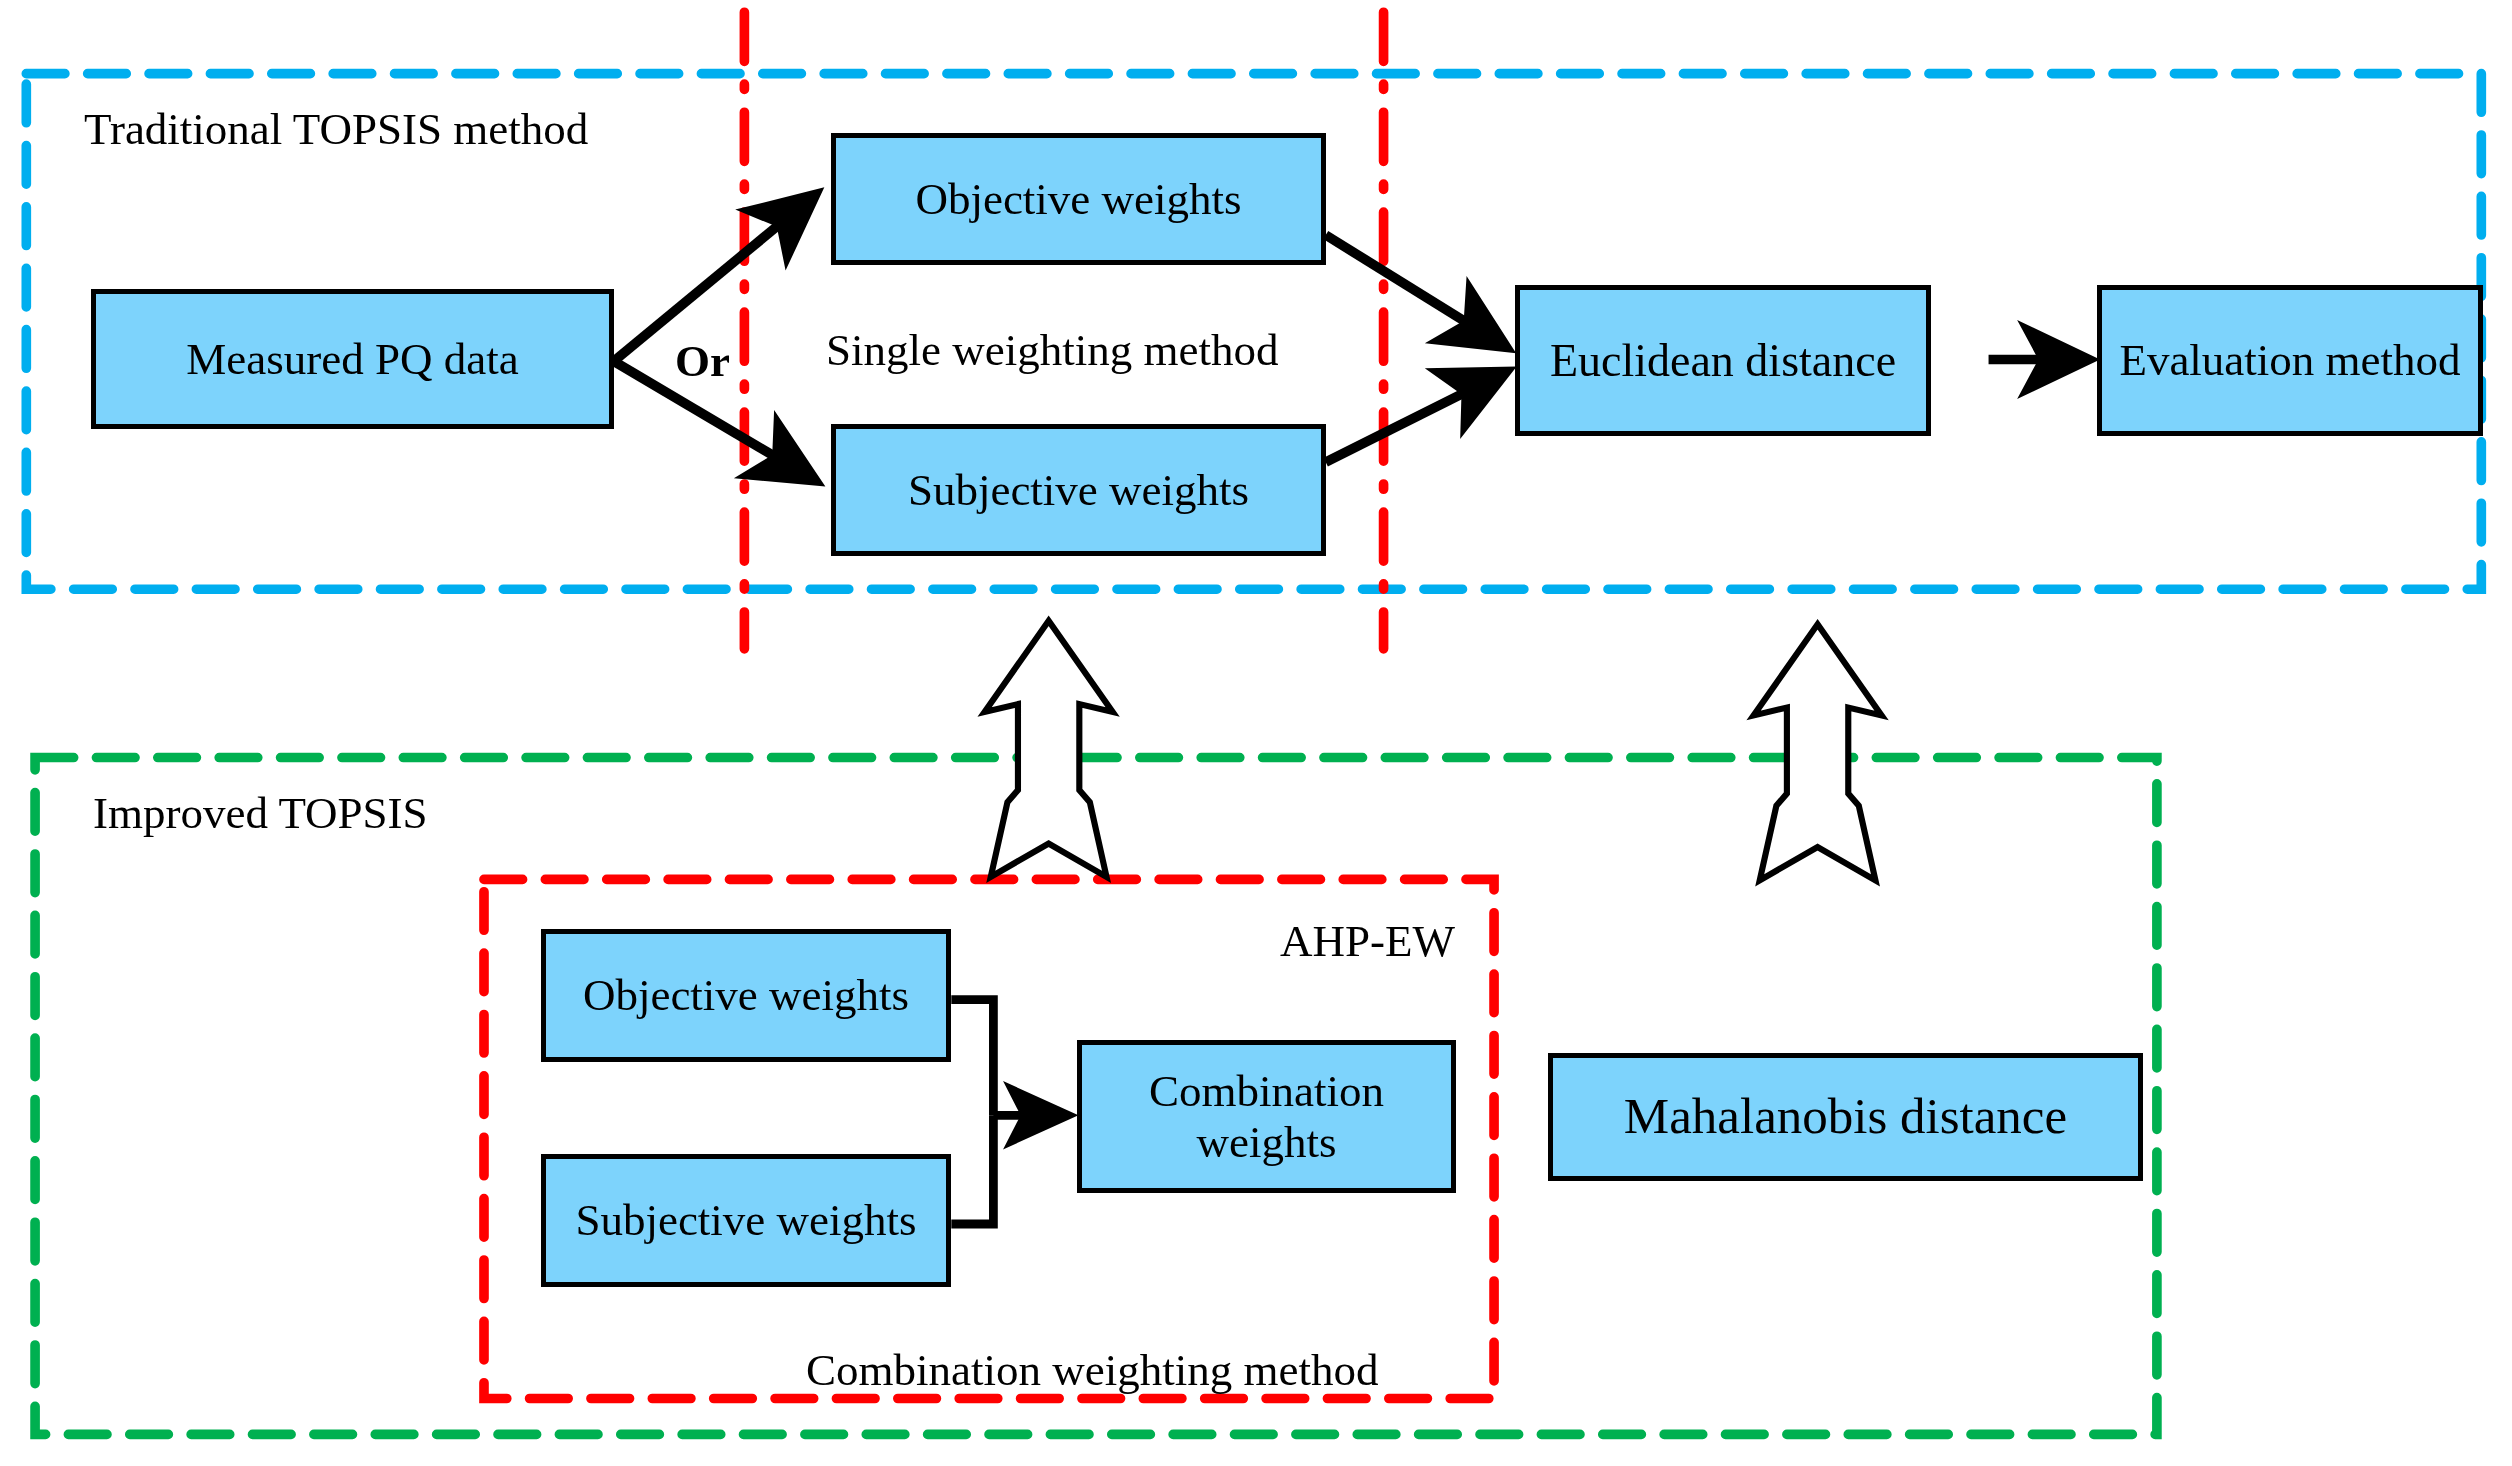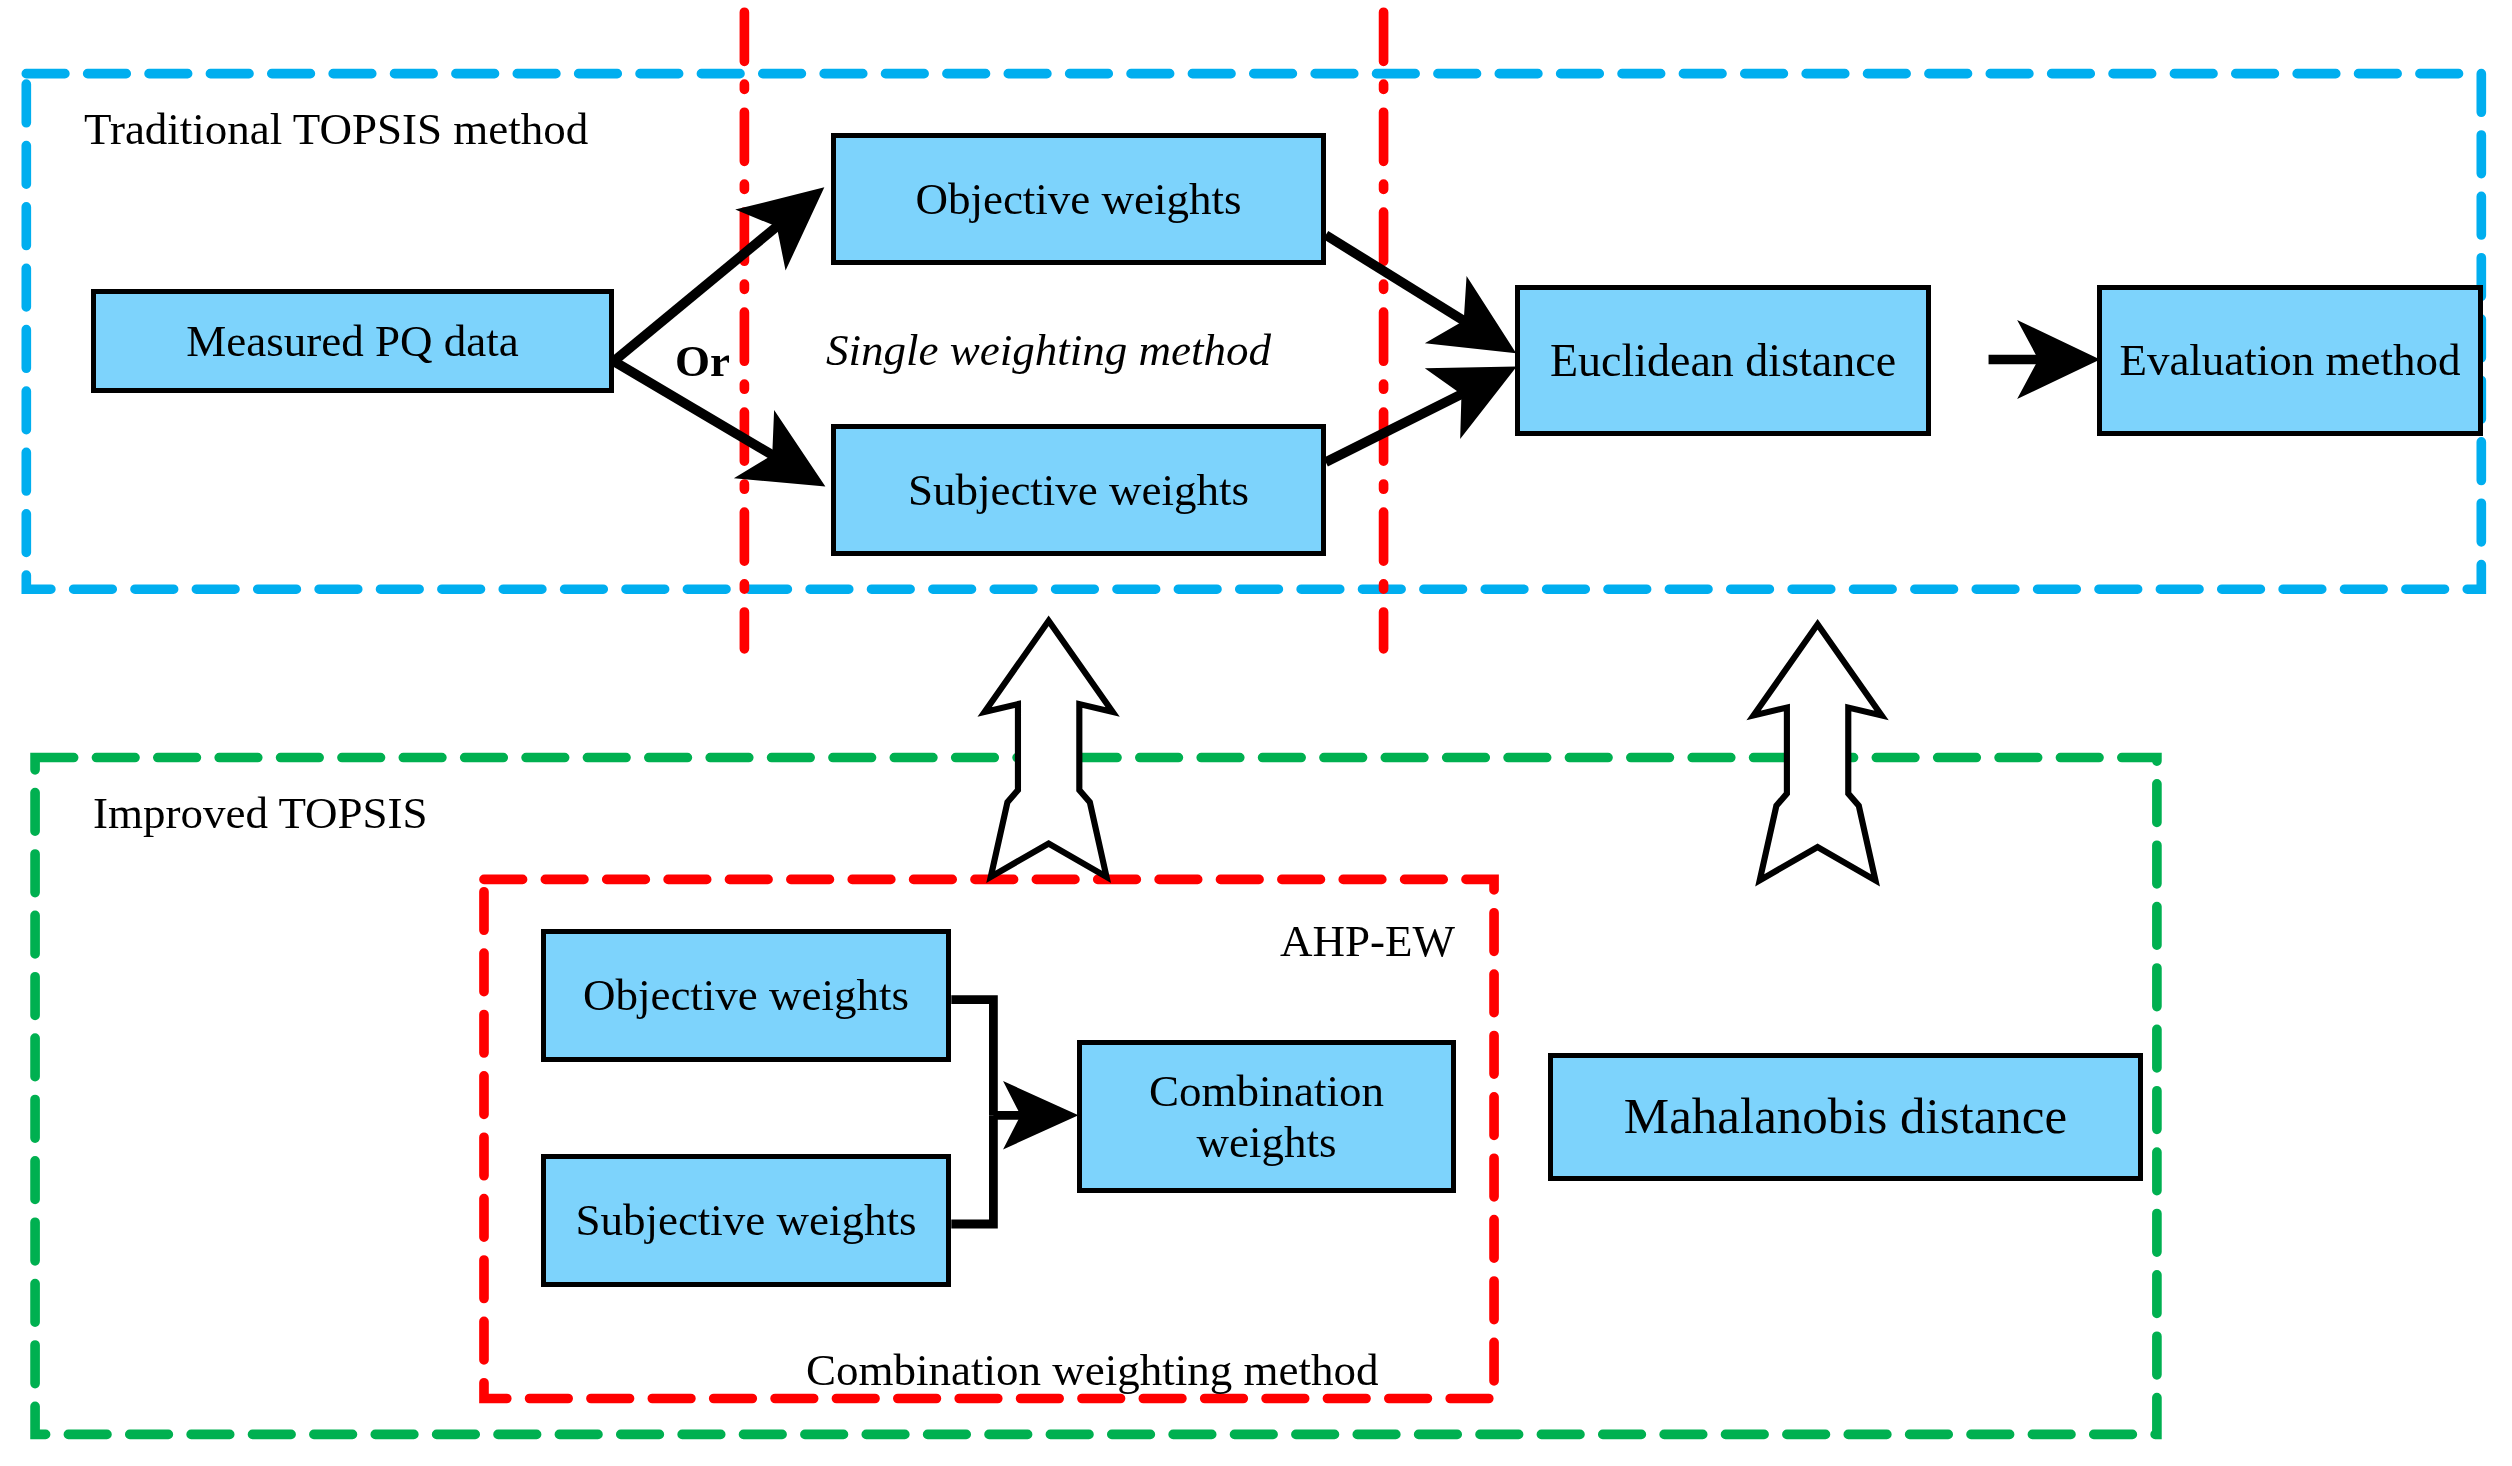--- a/index.html
+++ b/index.html
@@ -113,23 +113,23 @@
   <div class="free-label" style="left:84px; top:103px; font-size:45px;">Traditional TOPSIS method</div>
 
   <div class="free-label" style="left:93px; top:787px; font-size:45px;">Improved TOPSIS</div>
 
   <div class="free-label" style="left:1280px; top:915px; font-size:45px;">AHP-EW</div>
 
   <div class="free-label" style="left:806px; top:1344px; font-size:45px;">Combination weighting method</div>
 
   <div class="free-label" style="left:675px; top:335px; font-size:45px;font-weight:bold;">Or</div>
 
-  <div class="free-label" style="left:826px; top:324px; font-size:45px;font-style:italic;">Single weighting method</div>
+  <div class="free-label" style="left:826px; top:324px; font-size:45px;">Single weighting method</div>
 
-  <div class="node-box" style="left:91px; top:289px; width:523px; height:104px; font-size:45px;">Measured PQ data</div>
+  <div class="node-box" style="left:91px; top:289px; width:523px; height:140px; font-size:45px;">Measured PQ data</div>
 
   <div class="node-box" style="left:831px; top:133px; width:495px; height:132px; font-size:45px;">Objective weights</div>
 
   <div class="node-box" style="left:831px; top:424px; width:495px; height:132px; font-size:45px;">Subjective weights</div>
 
   <div class="node-box" style="left:1515px; top:285px; width:416px; height:151px; font-size:46px;">Euclidean distance</div>
 
   <div class="node-box" style="left:2097px; top:285px; width:386px; height:151px; font-size:45px;">Evaluation method</div>
 
   <div class="node-box" style="left:541px; top:929px; width:410px; height:133px; font-size:45px;">Objective weights</div>

